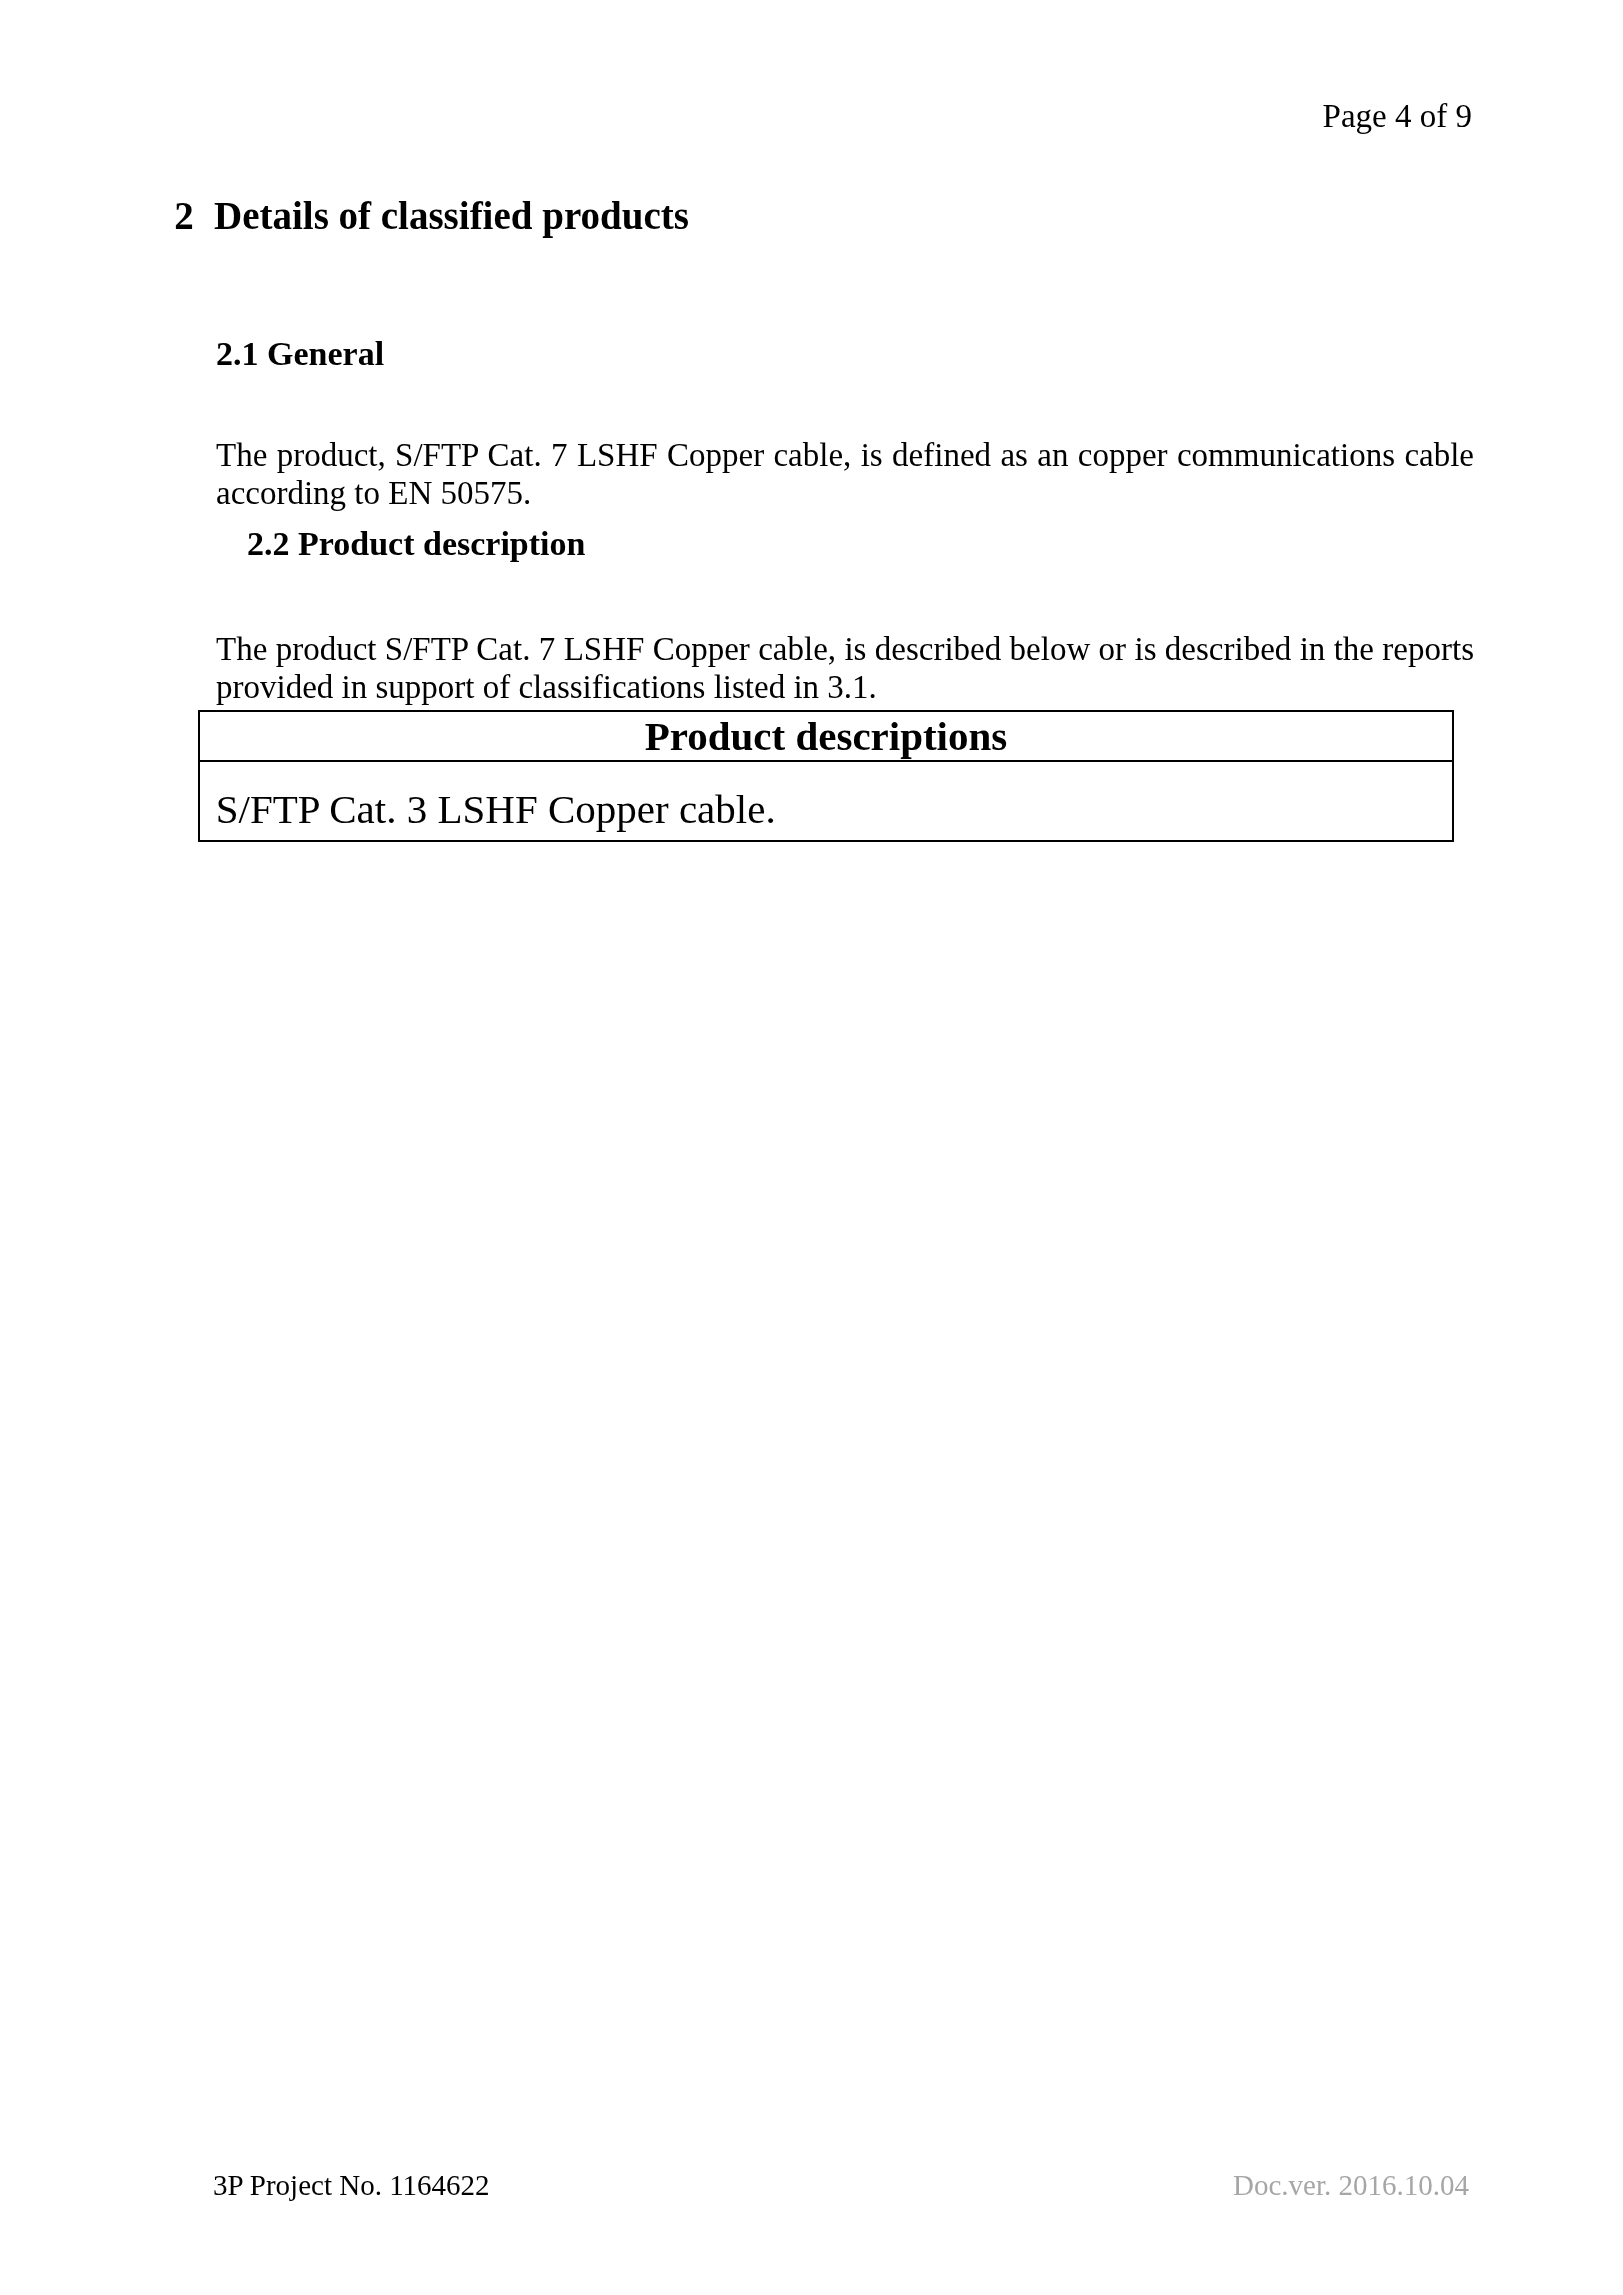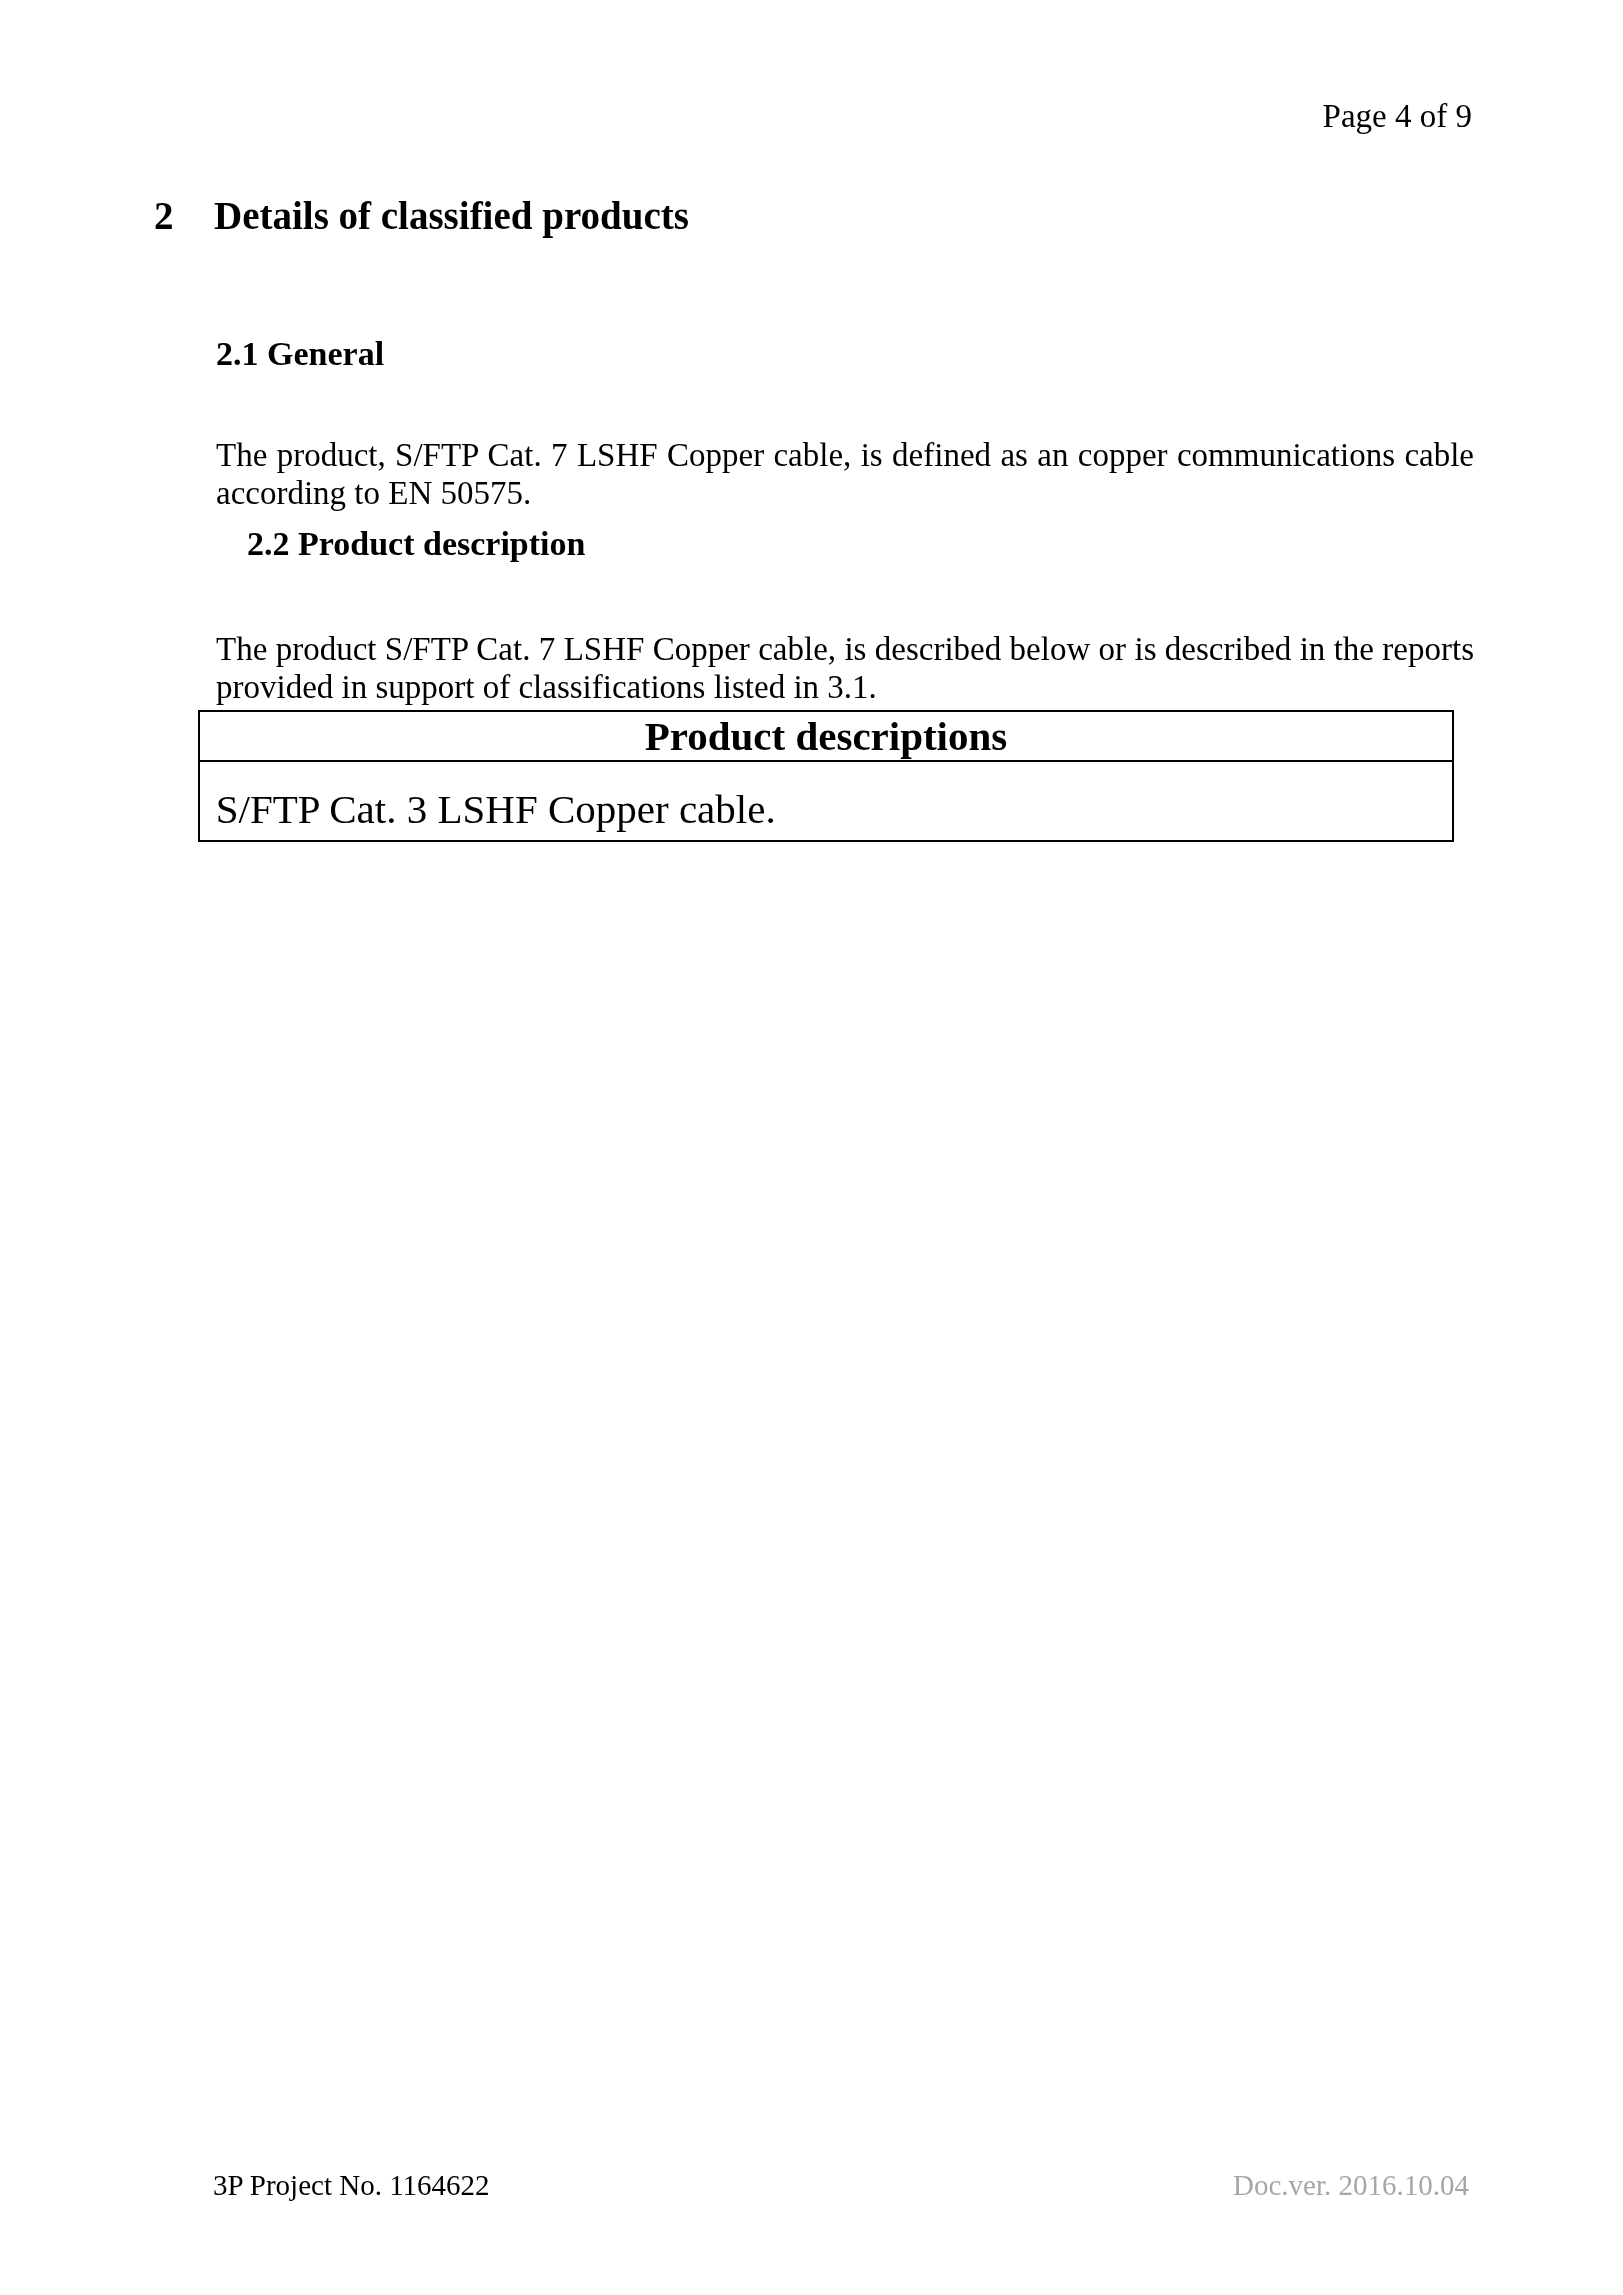--- a/index.html
+++ b/index.html
@@ -26,20 +26,21 @@
     margin-top: 46px;
   }
   .h1 {
     position: absolute;
     top: 195px;
     left: 154px;
     font-size: 39px;
     font-weight: bold;
     line-height: 1.1;
     white-space: nowrap;
+    text-align: center;
   }
   .h1 .section-number {
     display: inline-block;
     min-width: 60px;
   }
   .subhead {
     position: absolute;
     left: 216px;
     font-size: 34px;
     font-weight: bold;

